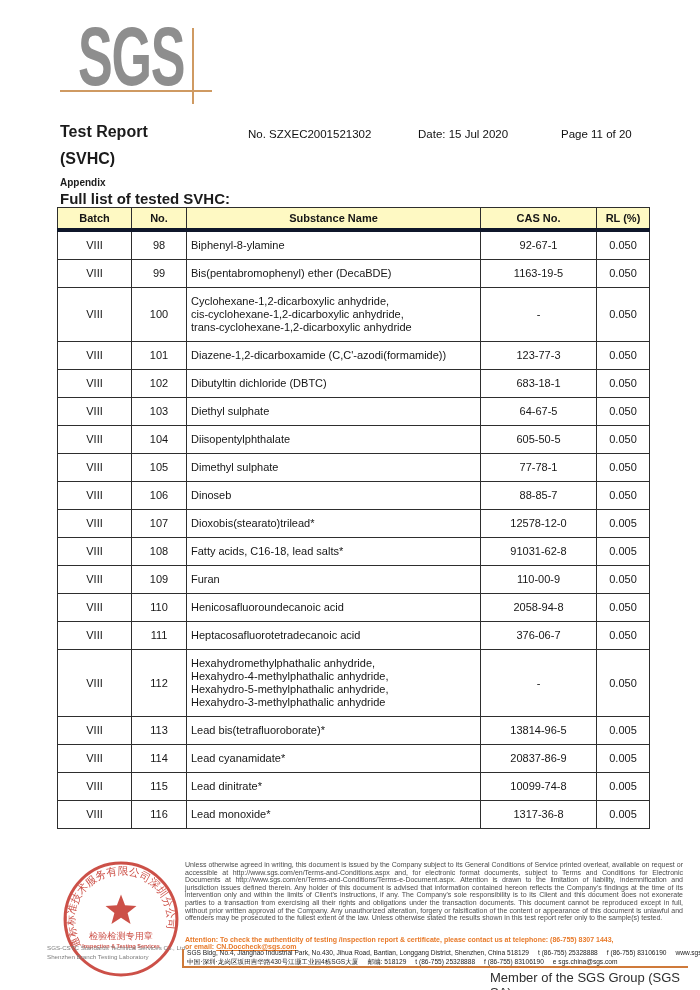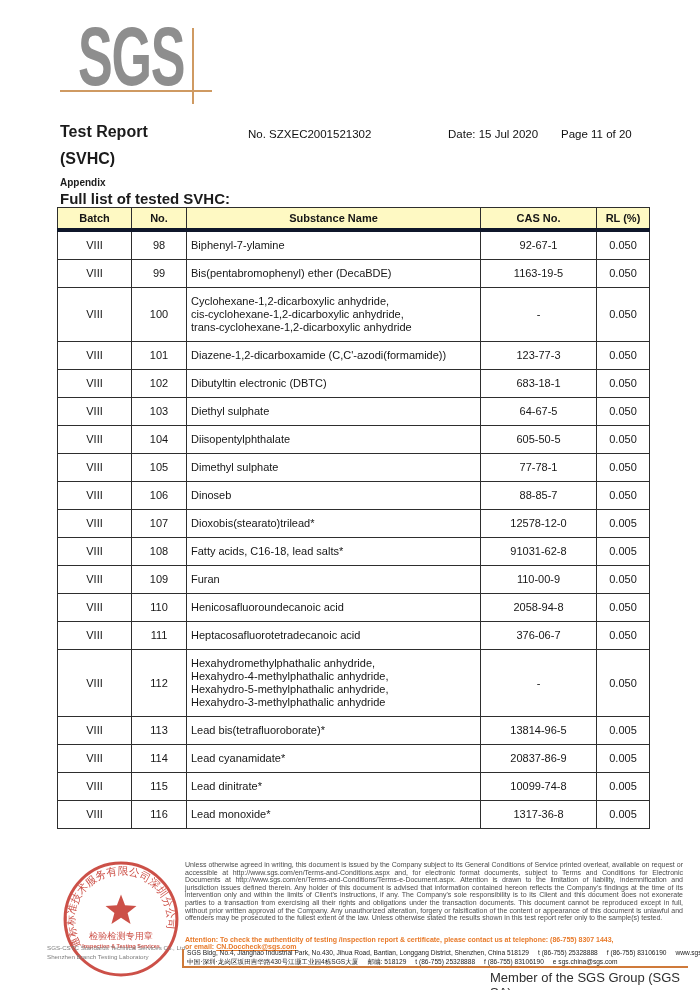--- a/index.html
+++ b/index.html
@@ -13,21 +13,21 @@
     position:absolute; left:78px; top:14px;
     font-size:84px; font-weight:bold; color:#8e8e8e;
     transform:scaleX(0.62); transform-origin:left top; letter-spacing:-2px; line-height:1;
   }
   .logo-hline{position:absolute; left:60px; top:90px; width:152px; height:2px; background:#cf9a62;}
   .logo-vline{position:absolute; left:192px; top:28px; width:2px; height:76px; background:#cf9a62;}
   
   .title1{position:absolute; left:60px; top:123px; font-size:16px; font-weight:bold;}
   .title2{position:absolute; left:60px; top:150px; font-size:16px; font-weight:bold;}
   .meta{position:absolute; top:128px; font-size:11.5px; color:#111;}
-  .meta-no{left:248px;} .meta-date{left:448px;} .meta-page{left:561px;}
+  .meta-no{left:248px;} .meta-date{left:418px;} .meta-page{left:561px;}
   .appendix{position:absolute; left:60px; top:177px; font-size:10px; font-weight:bold;}
   .listlabel{position:absolute; left:60px; top:190px; font-size:15px; font-weight:bold;}
   
   table.svhc{
     position:absolute; left:57px; top:207px; width:592px;
     border-collapse:collapse; table-layout:fixed; font-size:11px; color:#161616;
   }
   table.svhc, table.svhc th, table.svhc td{border:1.5px solid #2e2e2e;}
   table.svhc th{
     font-size:11px; font-weight:bold; text-align:center; padding:4px 2px;
@@ -94,21 +94,21 @@
         <th>Substance Name</th>
         <th>CAS No.</th>
         <th>RL (%)</th>
       </tr>
     </thead>
     <tbody>
     <tr>
       <td class="c-batch">VIII</td>
       <td class="c-no">98</td>
       <td class="c-sub">
-            <div>Biphenyl-7-ylamine</div>
+            <div>Biphenyl-8-ylamine</div>
           </td>
       <td class="c-cas">92-67-1</td>
       <td class="c-rl">0.050</td>
     </tr>
 
     <tr>
       <td class="c-batch">VIII</td>
       <td class="c-no">99</td>
       <td class="c-sub">
             <div>Bis(pentabromophenyl) ether (DecaBDE)</div>
@@ -136,21 +136,21 @@
             <div>Diazene-1,2-dicarboxamide (C,C'-azodi(formamide))</div>
           </td>
       <td class="c-cas">123-77-3</td>
       <td class="c-rl">0.050</td>
     </tr>
 
     <tr>
       <td class="c-batch">VIII</td>
       <td class="c-no">102</td>
       <td class="c-sub">
-            <div>Dibutyltin electronic (DBTC)</div>
+            <div>Dibutyltin dichloride (DBTC)</div>
           </td>
       <td class="c-cas">683-18-1</td>
       <td class="c-rl">0.050</td>
     </tr>
 
     <tr>
       <td class="c-batch">VIII</td>
       <td class="c-no">103</td>
       <td class="c-sub">
             <div>Diethyl sulphate</div>

